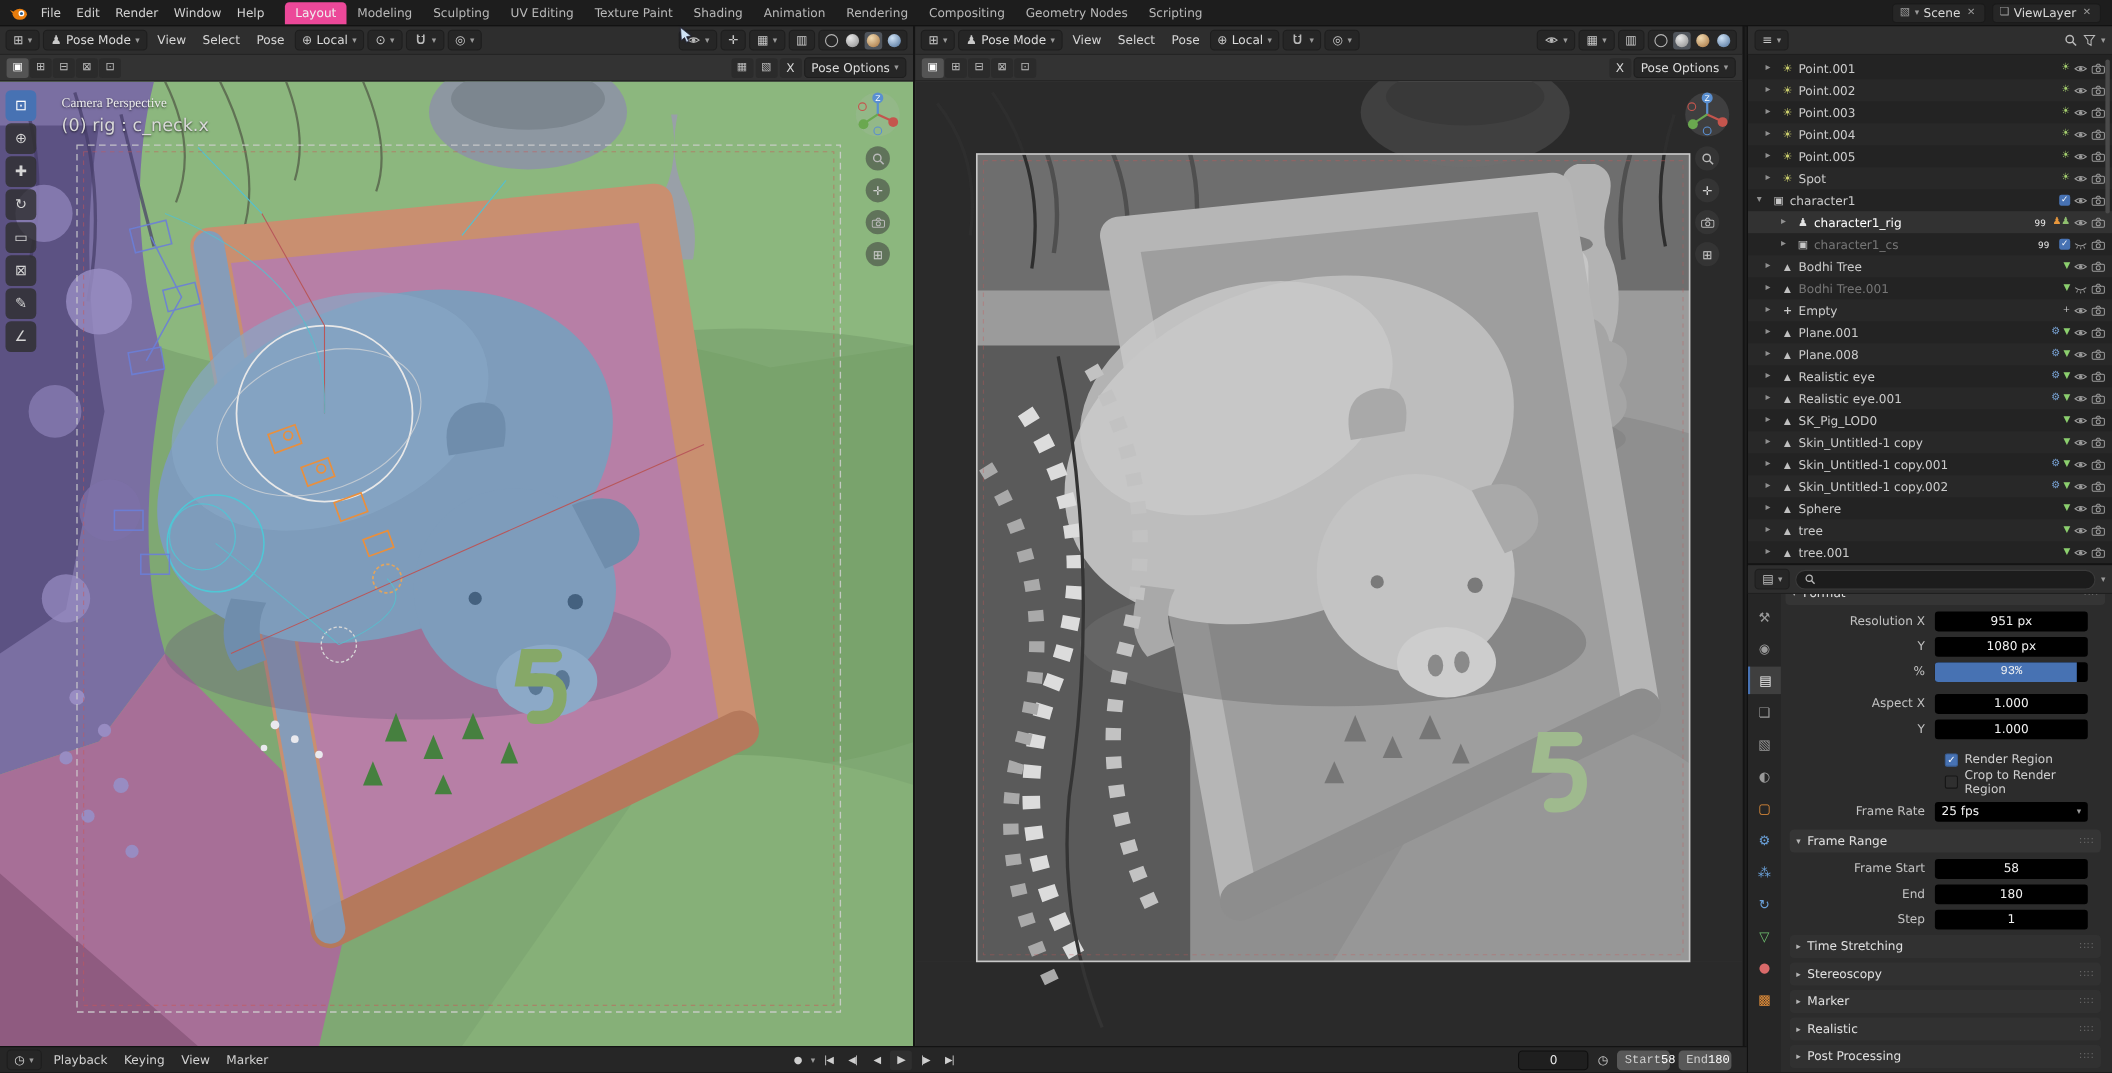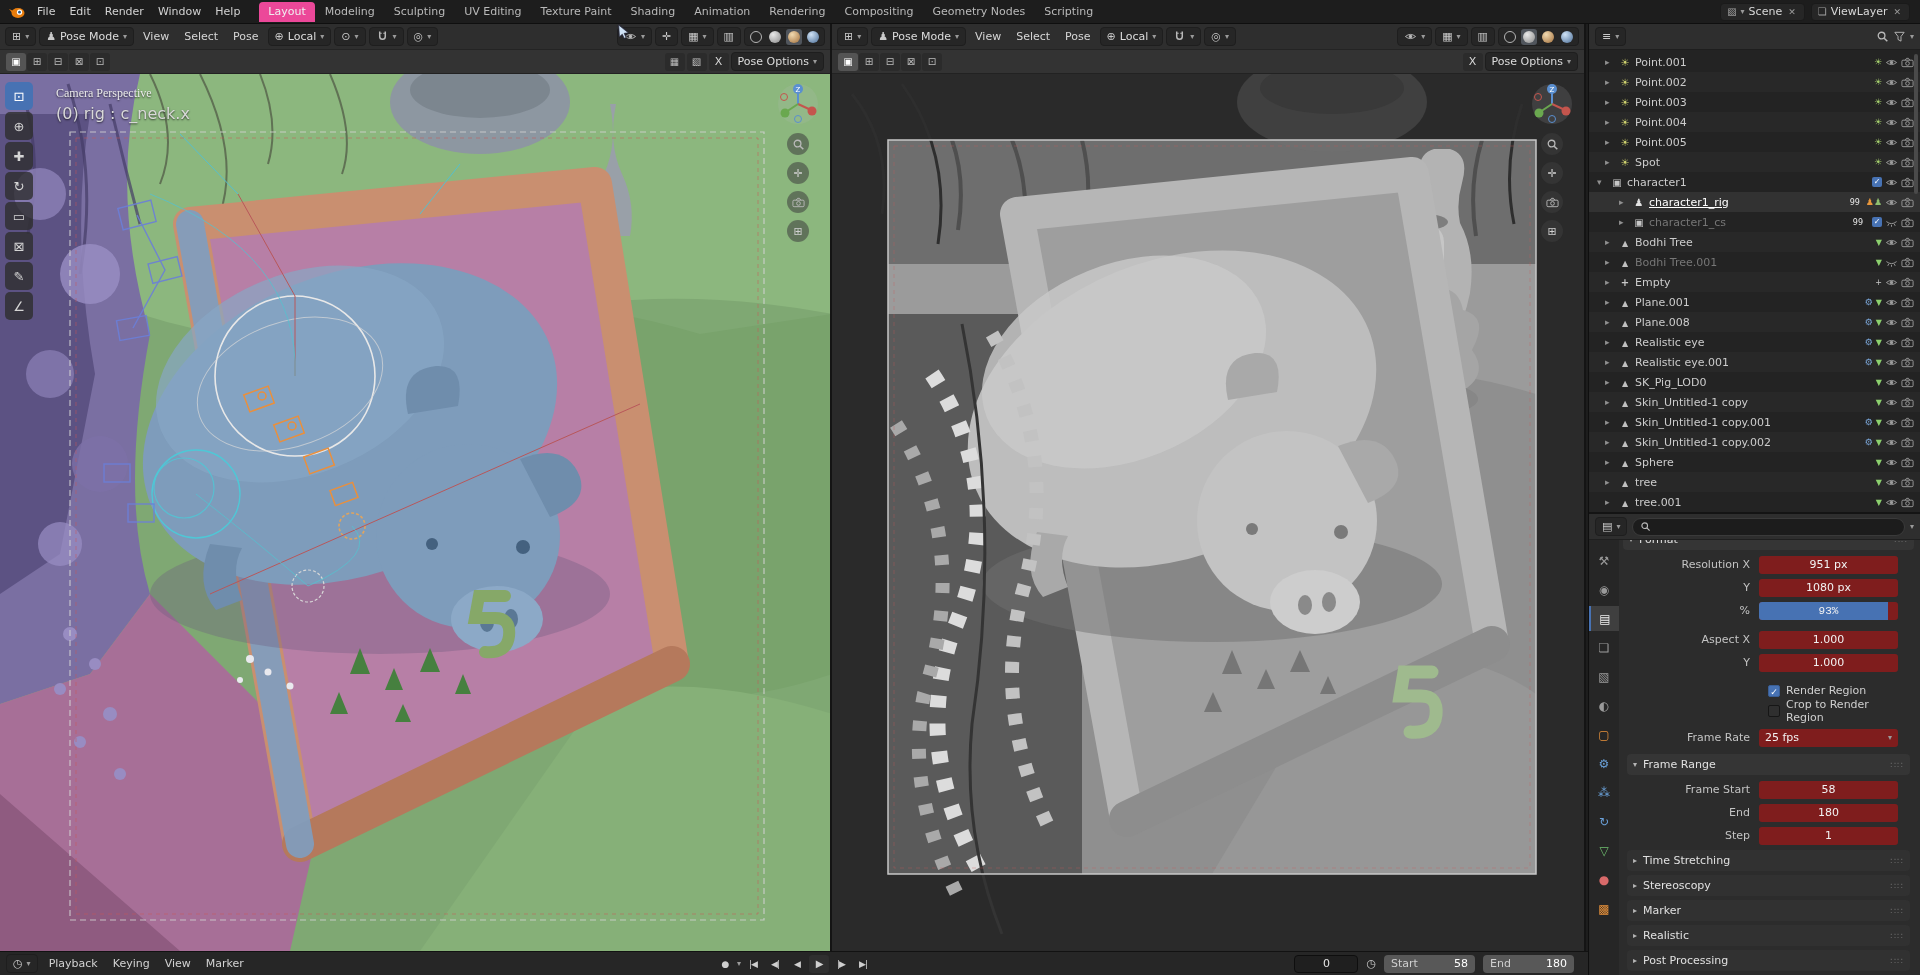--- a/index.html
+++ b/index.html
@@ -79,21 +79,21 @@
   .ol-row[data-state="active"] { background:rgba(255,255,255,.07); }
   .ol-arrow { width:10px; color:#909090; font-size:9px; }
   .ol-type { width:14px; text-align:center; font-size:10px; }
   .ol-row[data-type="light"] .ol-type::before { content:"☀"; color:#cdd06e; }
   .ol-row[data-type="collection"] .ol-type::before { content:"▣"; color:#c6c6c6; }
   .ol-row[data-type="armature"] .ol-type::before { content:"♟"; color:#e2e2e2; }
   .ol-row[data-type="mesh"] .ol-type::before { content:"▲"; color:#c0c0c0; font-size:8px; }
   .ol-row[data-type="empty"] .ol-type::before { content:"+"; color:#c8c8c8; font-weight:bold; }
   .ol-name { flex:1; color:#cccccc; white-space:nowrap; overflow:hidden; }
   .ol-row[data-state="muted"] .ol-name { color:#767676; }
-  .ol-row[data-state="active"] .ol-name { color:#ffffff;text-decoration:underline; }
+  .ol-row[data-state="active"] .ol-name { color:#ffffff; }
   .ol-meta { font-size:8px; color:#e8e8e8; }
   .ol-mod { font-size:9px; color:#7aa5d8; }
   .ol-data { font-size:9px; }
   .ol-row[data-type="mesh"] .ol-data::before { content:"▼"; color:#8ccf6e; font-size:8px; }
   .ol-row[data-type="light"] .ol-data::before { content:"☀"; color:#a5cf6e; }
   .ol-row[data-type="armature"] .ol-data::before { content:"♟"; color:#e8973c; }
   .ol-row[data-type="armature"] .ol-data::after { content:"♟"; color:#8fbf6f; }
   .ol-row[data-type="empty"] .ol-data::before { content:"+"; color:#c8c8c8; font-size:8px; }
   .ol-check { display:none; width:10px; height:10px; background:#4772b3; border-radius:2px; position:relative; }
   .ol-check::after { content:"✓"; position:absolute; inset:0; color:#fff; font-size:8px; line-height:10px; text-align:center; }
@@ -118,42 +118,42 @@
   .ptab[data-tone="red"] { color:#d96a6a; }
   .props-content { flex:1; padding:0 10px 0 8px; overflow:hidden; }
   .clip-header { height:10px; overflow:hidden; margin:0 -4px 4px; }
   .panel-row { height:21px; background:#353535; border-radius:4px; display:flex; align-items:center; padding:0 6px; gap:6px; color:#e0e0e0; }
   .clip-header .panel-row { margin-top:-11px; }
   .sec-arrow { font-size:8px; color:#b5b5b5; }
   .sec-label { flex:1; }
   .grip { color:#6a6a6a; font-size:9px; letter-spacing:1px; }
   .prow { display:flex; align-items:center; height:21px; margin-bottom:2px; }
   .prow .plabel { width:132px; text-align:right; padding-right:9px; color:#c3c3c3; white-space:nowrap; }
-  .pfield { flex:1; height:18px; background:#7f1d1d; border-radius:3px; display:flex; align-items:center; justify-content:center; color:#f2f2f2; position:relative; overflow:hidden; margin-right:12px; }
+  .pfield { flex:1; height:18px; background:#000000; border-radius:3px; display:flex; align-items:center; justify-content:center; color:#f2f2f2; position:relative; overflow:hidden; margin-right:12px; }
   .pfield.slider .fill { position:absolute; left:0; top:0; bottom:0; background:#4772b3; }
   .pfield.slider span { position:relative; z-index:1;font-family:Liberation Mono, monospace; }
   .pfield.dropdown { justify-content:space-between; padding:0 6px; }
   .gap6 { height:6px; }
   .check-row { display:flex; align-items:center; height:19px; margin-bottom:1px; padding-left:141px; gap:6px; color:#cfcfcf; }
   .cbox { width:12px; height:12px; border-radius:2px; background:#2f2f2f; border:1px solid #161616; position:relative; flex:none; }
   .cbox.checked { background:#4772b3; border-color:#3a5e94; }
   .cbox.checked::after { content:"✓"; position:absolute; inset:0; color:#fff; font-size:9px; line-height:12px; text-align:center; }
   .panel { margin:6px 0 4px; }
   .panel .panel-row { margin-bottom:4px; }
   .collapsed-list .panel-row { margin:4px 0; background:#313131; }
 
   
   .timeline { height:24px; background:#262626; border-top:1px solid #121212; display:flex; align-items:center; padding:0 6px; position:relative; }
   .tl-menus { display:flex; align-items:center; gap:1px; }
   .transport { position:absolute; left:50%; transform:translateX(-50%); display:flex; align-items:center; gap:2px; }
   .t-btn { min-width:20px; height:18px; padding:0 3px; border-radius:3px; background:transparent; display:flex; align-items:center; justify-content:center; color:#cfcfcf; font-size:9px; letter-spacing:-1px; }
   .t-btn.play { background:#2f2f2f; font-size:10px; }
   .tl-right { margin-left:auto; display:flex; align-items:center; gap:8px; padding-right:8px; }
   .frame-field { width:64px; height:18px; background:#1f1f1f; border:1px solid #0e0e0e; border-radius:4px; display:flex; align-items:center; justify-content:center; color:#e5e5e5; }
-  .range-pill { width:91px; height:18px; background:#585858; border-radius:4px; display:flex; align-items:center; justify-content:space-between; padding:0 7px; }
+  .range-pill { width:48px; height:18px; background:#585858; border-radius:4px; display:flex; align-items:center; justify-content:space-between; padding:0 7px;font-family:Liberation Mono, monospace; }
   .range-pill .rv { color:#fff; }
 
   .mouse-cursor { position:absolute; left:616px; top:24px; width:15px; height:15px; z-index:50; color:#cfe2f5; filter:drop-shadow(0 0 1px #223); }
 </style>
 </head>
 <body>
 
 <svg width="0" height="0" style="position:absolute">
   <defs>
     <symbol id="i-eye" viewBox="0 0 14 14">

